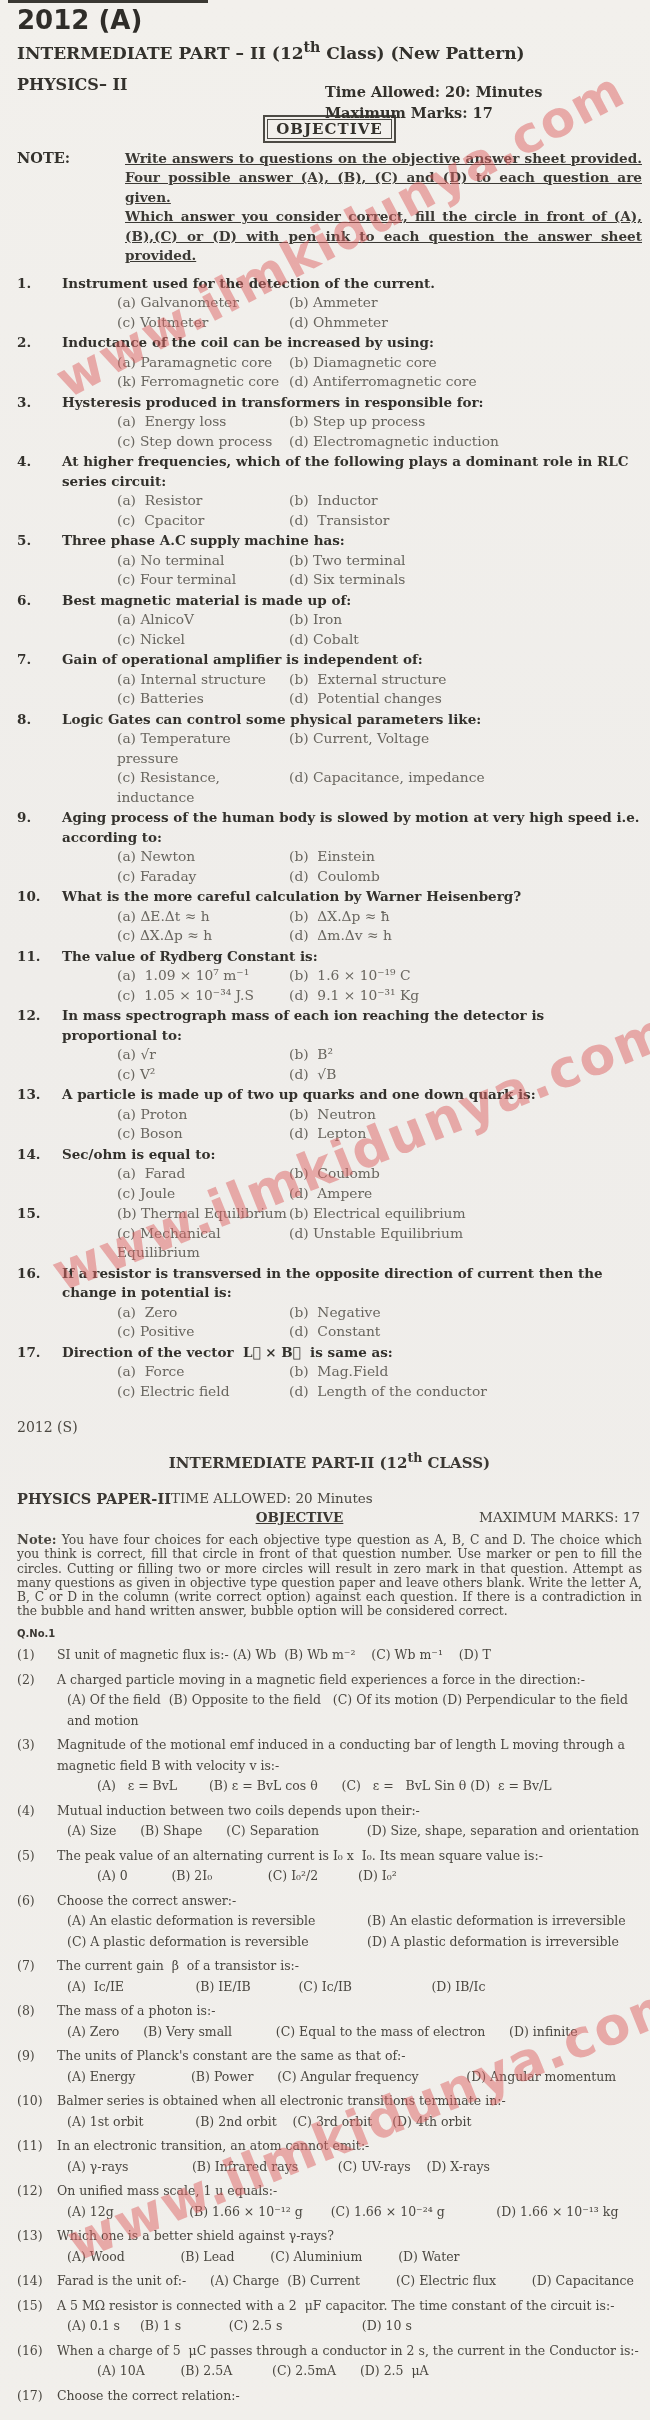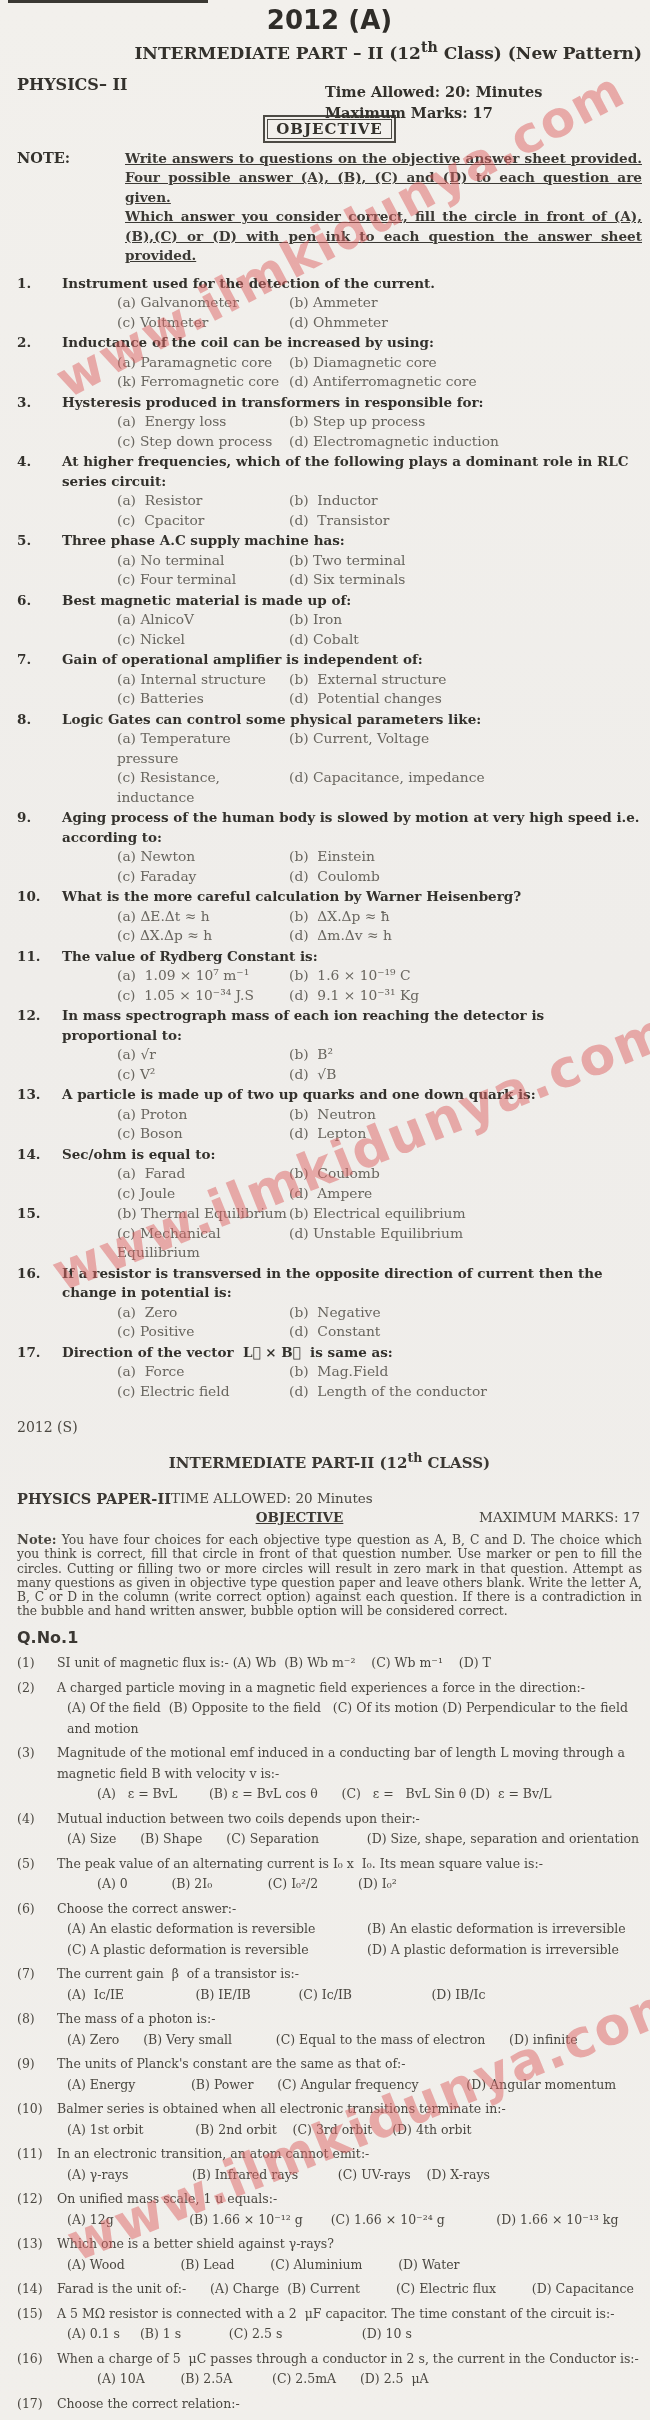--- a/index.html
+++ b/index.html
@@ -18,24 +18,24 @@
     font-family:"DejaVu Sans","Liberation Sans",sans-serif;font-weight:bold;
     color:rgba(222,99,99,0.50);letter-spacing:2px;
     transform-origin:left center;
   }
   .wm1{left:60px;top:355px;font-size:50px;transform:rotate(-28deg)}
   .wm2{left:55px;top:1245px;font-size:52px;transform:rotate(-22deg)}
   .wm3{left:70px;top:2215px;font-size:52px;transform:rotate(-22deg)}
 
   
   .p1-year{
-    text-align:center;font-family:"DejaVu Sans","Liberation Sans",sans-serif;
+    text-align:left;font-family:"DejaVu Sans","Liberation Sans",sans-serif;
     font-weight:bold;font-size:26px;color:#2f2d29;padding-top:5px;line-height:30px;
   }
-  .p1-title{text-align:right;font-weight:bold;font-size:17px;color:#33312c;line-height:24px}
+  .p1-title{text-align:left;font-weight:bold;font-size:17px;color:#33312c;line-height:24px}
   .p1-hdr{display:flex;margin-top:4px;position:relative;height:44px}
   .p1-subject{font-weight:bold;font-size:16px;color:#33312c;padding-top:6px}
   .p1-right{position:absolute;left:308px;top:12px;font-weight:bold;font-size:14.5px;color:#33312c;line-height:21px}
   .obj-wrap{text-align:center;margin:2px 0 6px 0}
   .obj-outer{display:inline-block;border:2px solid #4c4a44;padding:2px}
   .obj-inner{display:inline-block;border:1.5px solid #4c4a44;padding:0 8px;font-weight:bold;font-size:15px;letter-spacing:1px;color:#33312c}
   .note1{display:flex;margin-top:4px;margin-bottom:8px}
   .note1-label{width:108px;flex-shrink:0;font-weight:bold;font-size:14.5px;color:#33312c}
   .note1-body{flex:1}
   .note1-line{
@@ -60,21 +60,21 @@
   .p2-hdr1{display:flex;margin-top:16px}
   .p2-subject{font-weight:bold;font-size:14.5px;color:#3b3833}
   .p2-time{font-size:13.5px;color:#4a4740}
   .p2-hdr2{position:relative;height:20px;margin-top:2px}
   .p2-obj{position:absolute;left:0;right:60px;text-align:center;font-weight:bold;font-size:13.5px;text-decoration:underline;color:#3b3833}
   .p2-marks{position:absolute;right:2px;top:0;font-size:13.5px;color:#4a4740}
   .note2{font-size:12.3px;line-height:14.2px;color:#4a4740;text-align:justify;margin-top:4px}
   .note2 .nlab{font-weight:bold;font-size:13px}
 
   
-  .qno-label{font-family:"DejaVu Sans","Liberation Sans",sans-serif;font-weight:bold;font-size:16px;color:#3b3833;margin:10px 0 6px 0}
+  .qno-label{font-family:"DejaVu Sans","Liberation Sans",sans-serif;font-weight:bold;font-size:10px;color:#3b3833;margin:10px 0 6px 0}
   .q2{display:flex;line-height:20.5px;margin-bottom:4px}
   .q2no{width:40px;flex-shrink:0;font-size:12.5px;color:#4a4740}
   .q2body{flex:1}
   .stem2{font-size:12.5px;color:#4a4740;white-space:pre-wrap}
   .orow2{display:flex;margin-left:10px}
   .orow2.cols .ocell2{width:300px;flex-shrink:0}
   .orow2.ind-md{margin-left:40px}
   .ocell2{font-size:12.5px;color:#4a4740;white-space:pre-wrap}
 </style>
 </head>

